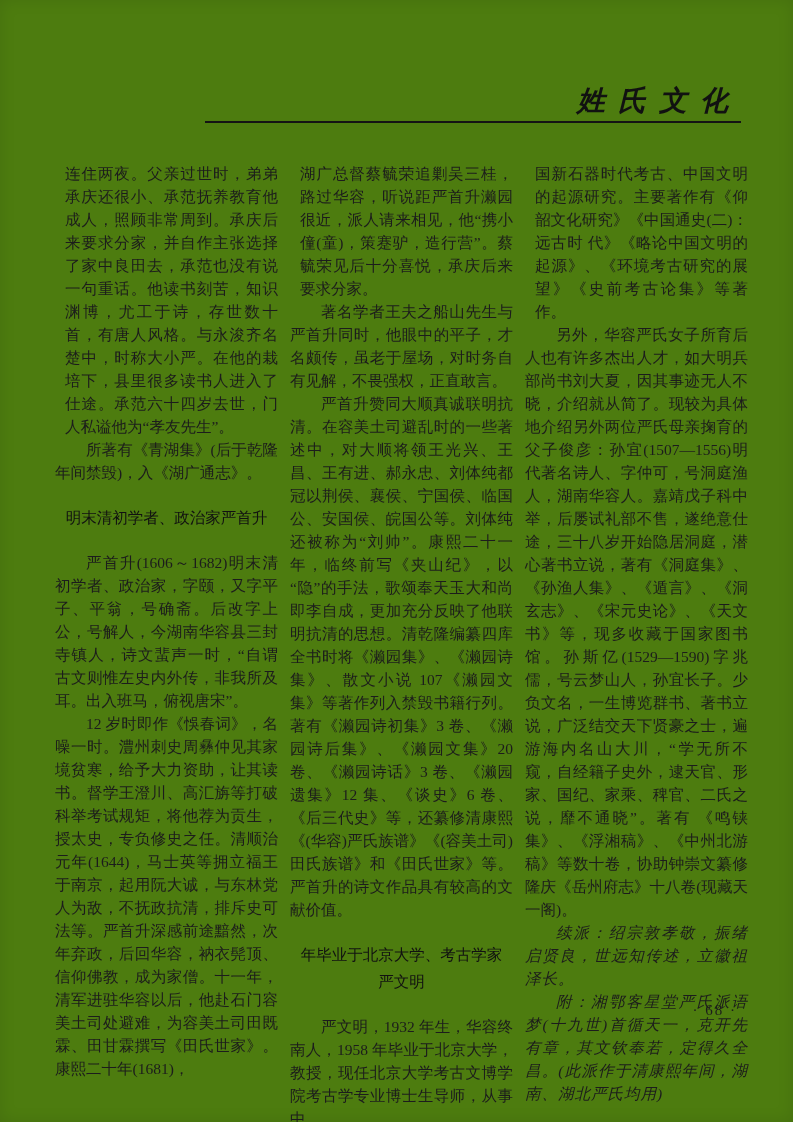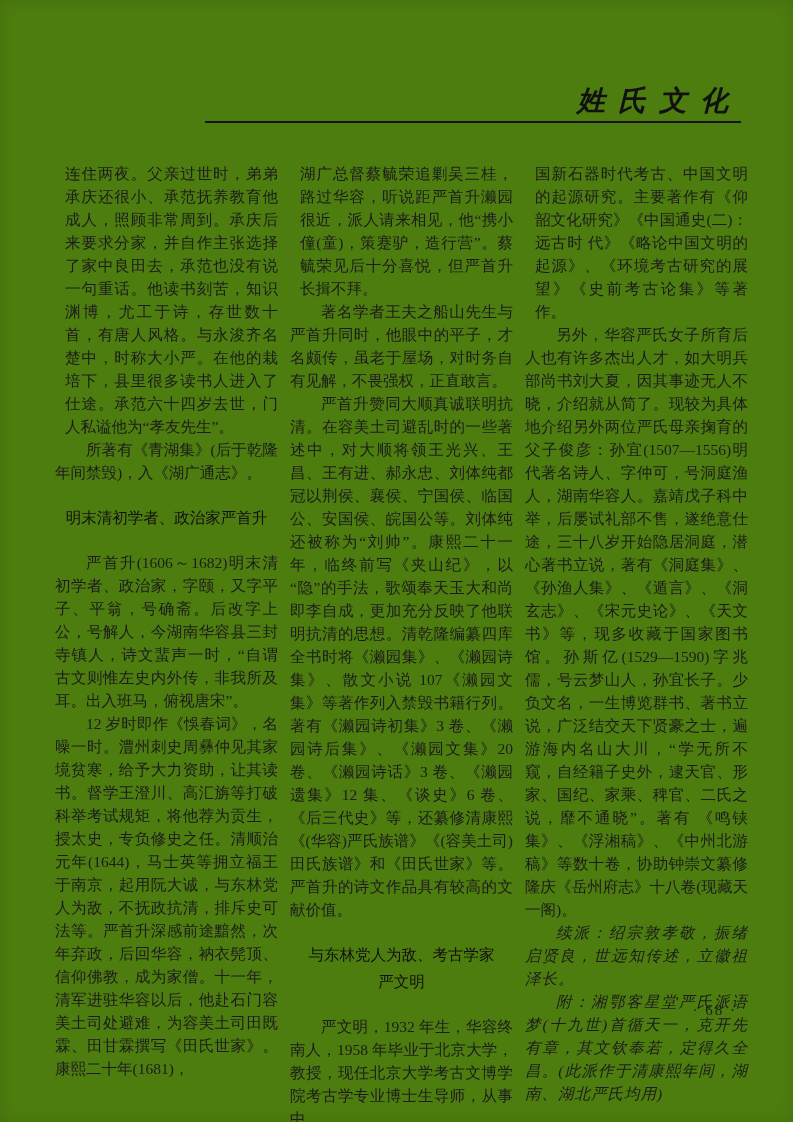--- a/index.html
+++ b/index.html
@@ -85,25 +85,25 @@
 
     <section class="col">
       <p class="noindent">连住两夜。父亲过世时，弟弟承庆还很小、承范抚养教育他成人，照顾非常周到。承庆后来要求分家，并自作主张选择了家中良田去，承范也没有说一句重话。他读书刻苦，知识渊博，尤工于诗，存世数十首，有唐人风格。与永浚齐名楚中，时称大小严。在他的栽培下，县里很多读书人进入了仕途。承范六十四岁去世，门人私谥他为“孝友先生”。</p>
       <p>所著有《青湖集》(后于乾隆年间禁毁)，入《湖广通志》。</p>
       <h3>明末清初学者、政治家严首升</h3>
       <p>严首升(1606～1682)明末清初学者、政治家，字颐，又字平子、平翁，号确斋。后改字上公，号解人，今湖南华容县三封寺镇人，诗文蜚声一时，“自谓古文则惟左史内外传，非我所及耳。出入班马，俯视唐宋”。</p>
       <p>12 岁时即作《悞春词》，名噪一时。澧州刺史周彝仲见其家境贫寒，给予大力资助，让其读书。督学王澄川、高汇旃等打破科举考试规矩，将他荐为贡生，授太史，专负修史之任。清顺治元年(1644)，马士英等拥立福王于南京，起用阮大诚，与东林党人为敌，不抚政抗清，排斥史可法等。严首升深感前途黯然，次年弃政，后回华容，衲衣髡顶、信仰佛教，成为家僧。十一年，清军进驻华容以后，他赴石门容美土司处避难，为容美土司田既霖、田甘霖撰写《田氏世家》。康熙二十年(1681)，</p>
     </section>
 
     <section class="col">
-      <p class="noindent">湖广总督蔡毓荣追剿吴三桂，路过华容，听说距严首升濑园很近，派人请来相见，他“携小僮(童)，策蹇驴，造行营”。蔡毓荣见后十分喜悦，但严首升长揖不拜。</p>
+      <p class="noindent">湖广总督蔡毓荣追剿吴三桂，路过华容，听说距严首升濑园很近，派人请来相见，他“携小僮(童)，策蹇驴，造行营”。蔡毓荣见后十分喜悦，承庆后来要求分家。</p>
       <p>著名学者王夫之船山先生与严首升同时，他眼中的平子，才名颇传，虽老于屋场，对时务自有见解，不畏强权，正直敢言。</p>
       <p>严首升赞同大顺真诚联明抗清。在容美土司避乱时的一些著述中，对大顺将领王光兴、王昌、王有进、郝永忠、刘体纯都冠以荆侯、襄侯、宁国侯、临国公、安国侯、皖国公等。刘体纯还被称为“刘帅”。康熙二十一年，临终前写《夹山纪》，以“隐”的手法，歌颂奉天玉大和尚即李自成，更加充分反映了他联明抗清的思想。清乾隆编纂四库全书时将《濑园集》、《濑园诗集》、散文小说 107《濑园文集》等著作列入禁毁书籍行列。著有《濑园诗初集》3 卷、《濑园诗后集》、《濑园文集》20 卷、《濑园诗话》3 卷、《濑园遗集》12 集、《谈史》6 卷、《后三代史》等，还纂修清康熙《(华容)严氏族谱》《(容美土司)田氏族谱》和《田氏世家》等。严首升的诗文作品具有较高的文献价值。</p>
       <h3>
-        <span class="hline">与东林党人为敌、考古学家</span>
+        <span class="hline">年毕业于北京大学、考古学家</span>
         <span class="hline">严文明</span>
       </h3>
       <p>严文明，1932 年生，华容终南人，1958 年毕业于北京大学，教授，现任北京大学考古文博学院考古学专业博士生导师，从事中</p>
     </section>
 
     <section class="col">
       <p class="noindent">国新石器时代考古、中国文明的起源研究。主要著作有《仰韶文化研究》《中国通史(二)：远古时 代》《略论中国文明的起源》、《环境考古研究的展望》《史前考古论集》等著作。</p>
       <p>另外，华容严氏女子所育后人也有许多杰出人才，如大明兵部尚书刘大夏，因其事迹无人不晓，介绍就从简了。现较为具体地介绍另外两位严氏母亲掬育的父子俊彦：孙宜(1507—1556)明代著名诗人、字仲可，号洞庭渔人，湖南华容人。嘉靖戊子科中举，后屡试礼部不售，遂绝意仕途，三十八岁开始隐居洞庭，潜心著书立说，著有《洞庭集》、《孙渔人集》、《遁言》、《洞玄志》、《宋元史论》、《天文书》等，现多收藏于国家图书馆。孙斯亿(1529—1590)字兆儒，号云梦山人，孙宜长子。少负文名，一生博览群书、著书立说，广泛结交天下贤豪之士，遍游海内名山大川，“学无所不窥，自经籍子史外，逮天官、形家、国纪、家乘、稗官、二氏之说，靡不通晓”。著有 《鸣铗集》、《浮湘稿》、《中州北游稿》等数十卷，协助钟崇文纂修隆庆《岳州府志》十八卷(现藏天一阁)。</p>
       <p class="kai">续派：绍宗敦孝敬，振绪启贤良，世远知传述，立徽祖泽长。</p>
       <p class="kai">附：湘鄂客星堂严氏派语 梦(十九世)首循天一，克开先有章，其文钦奉若，定得久全昌。(此派作于清康熙年间，湖南、湖北严氏均用)</p>

